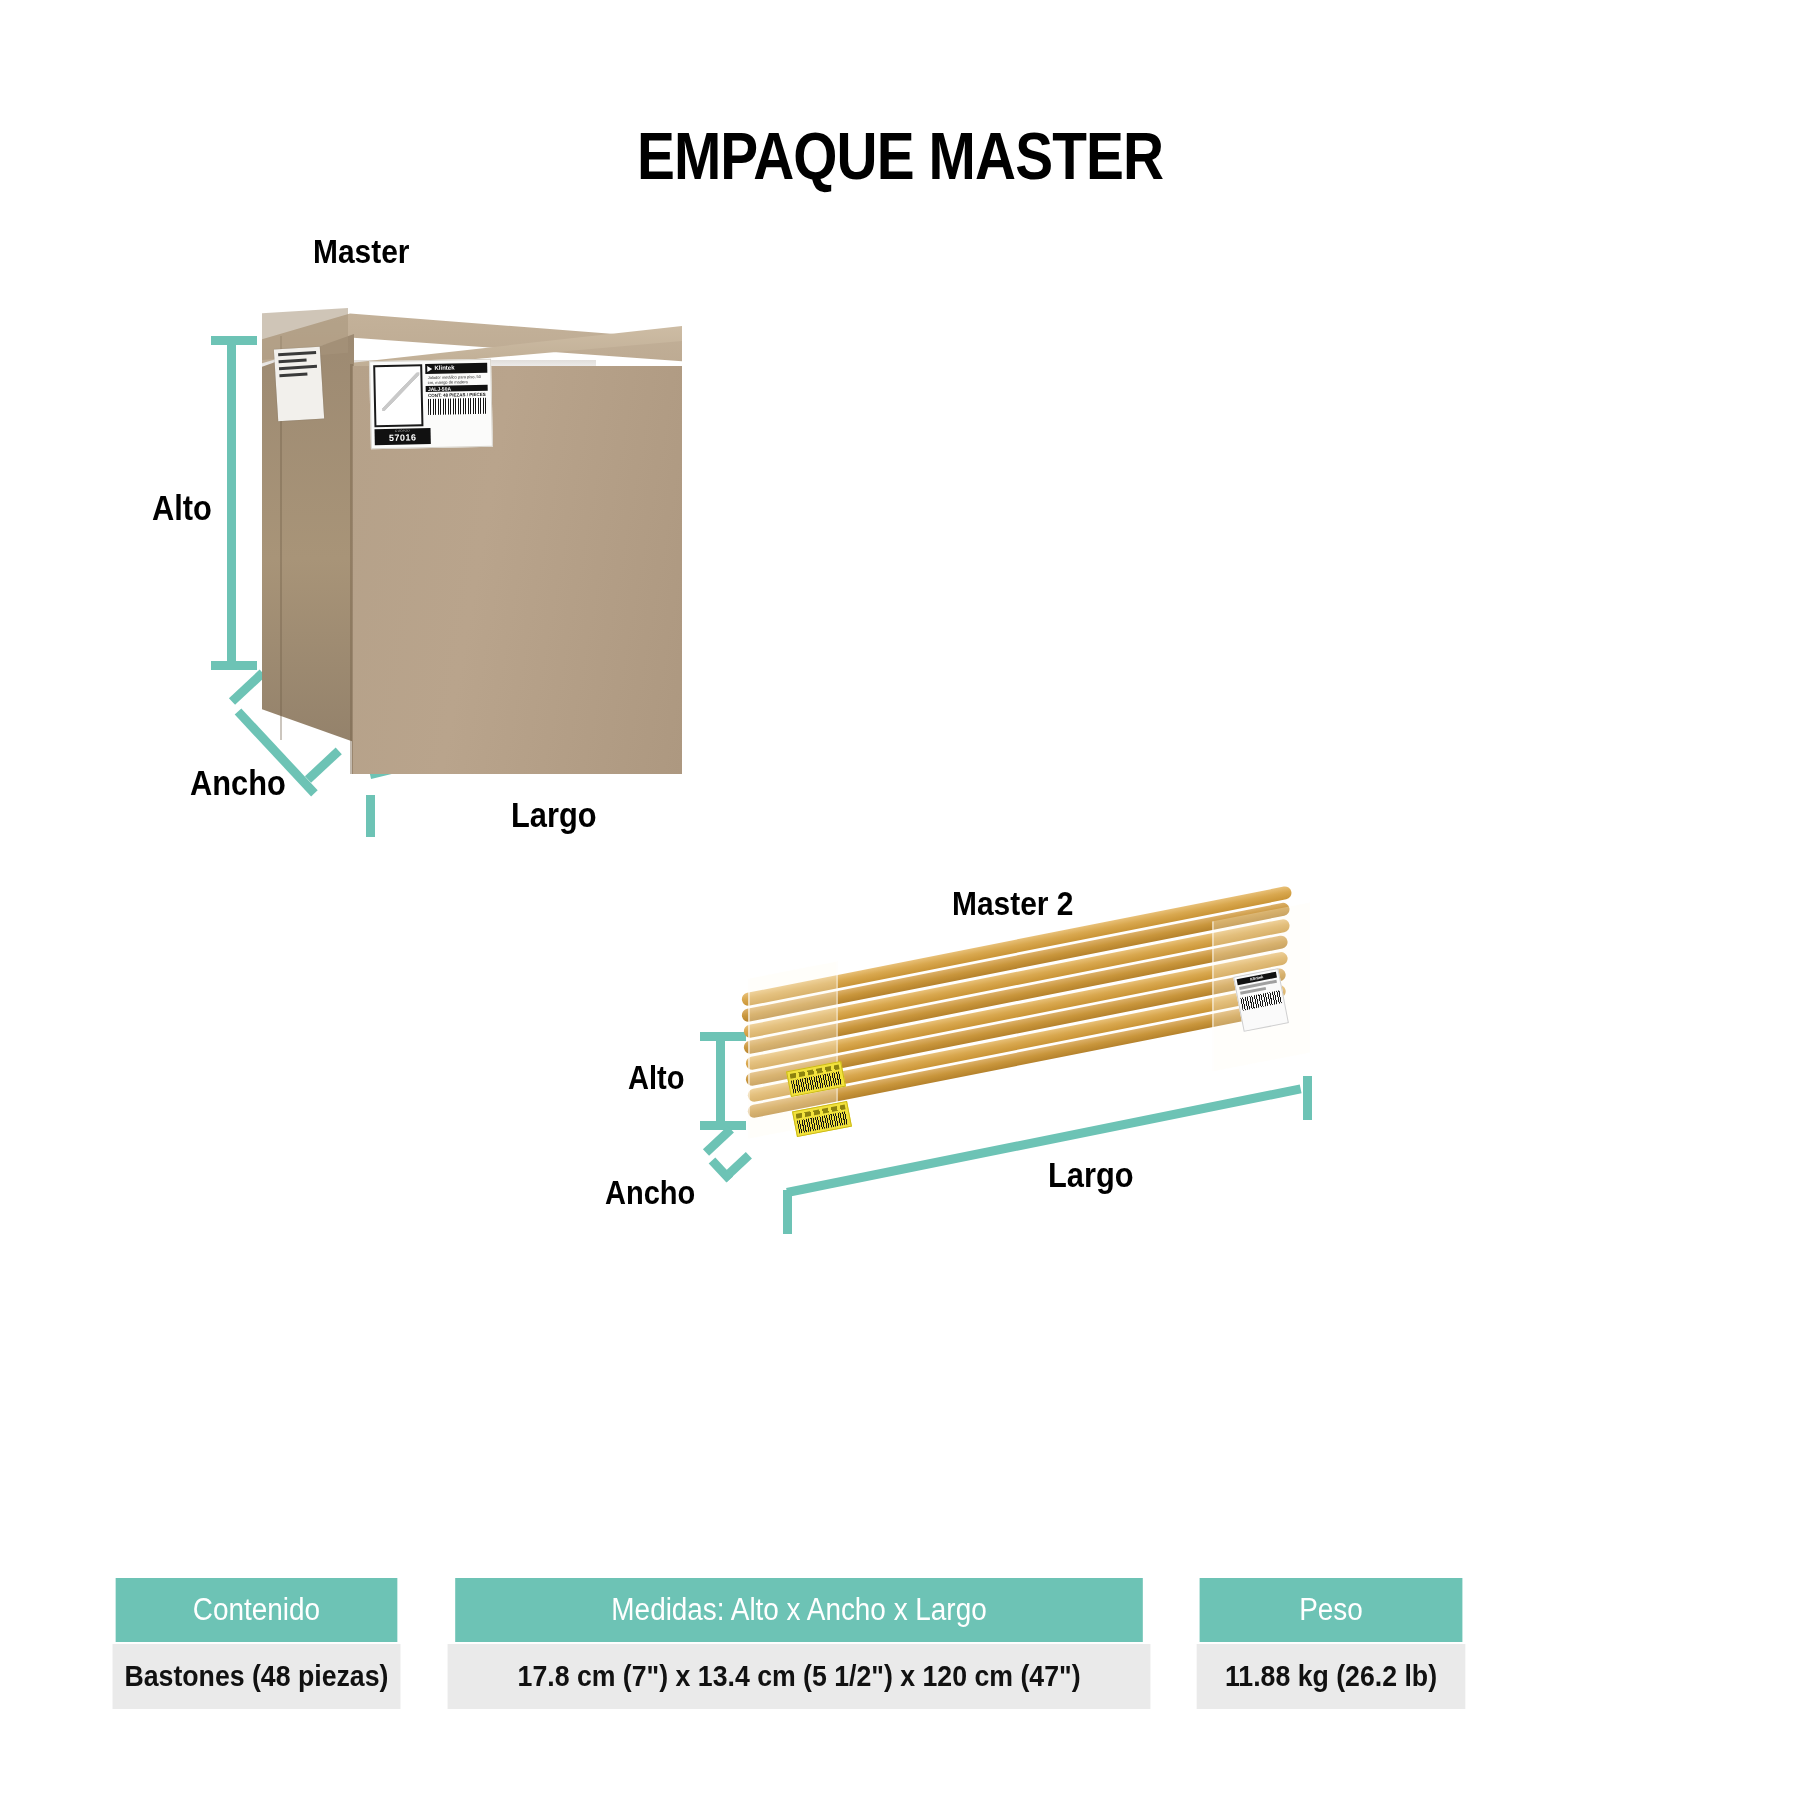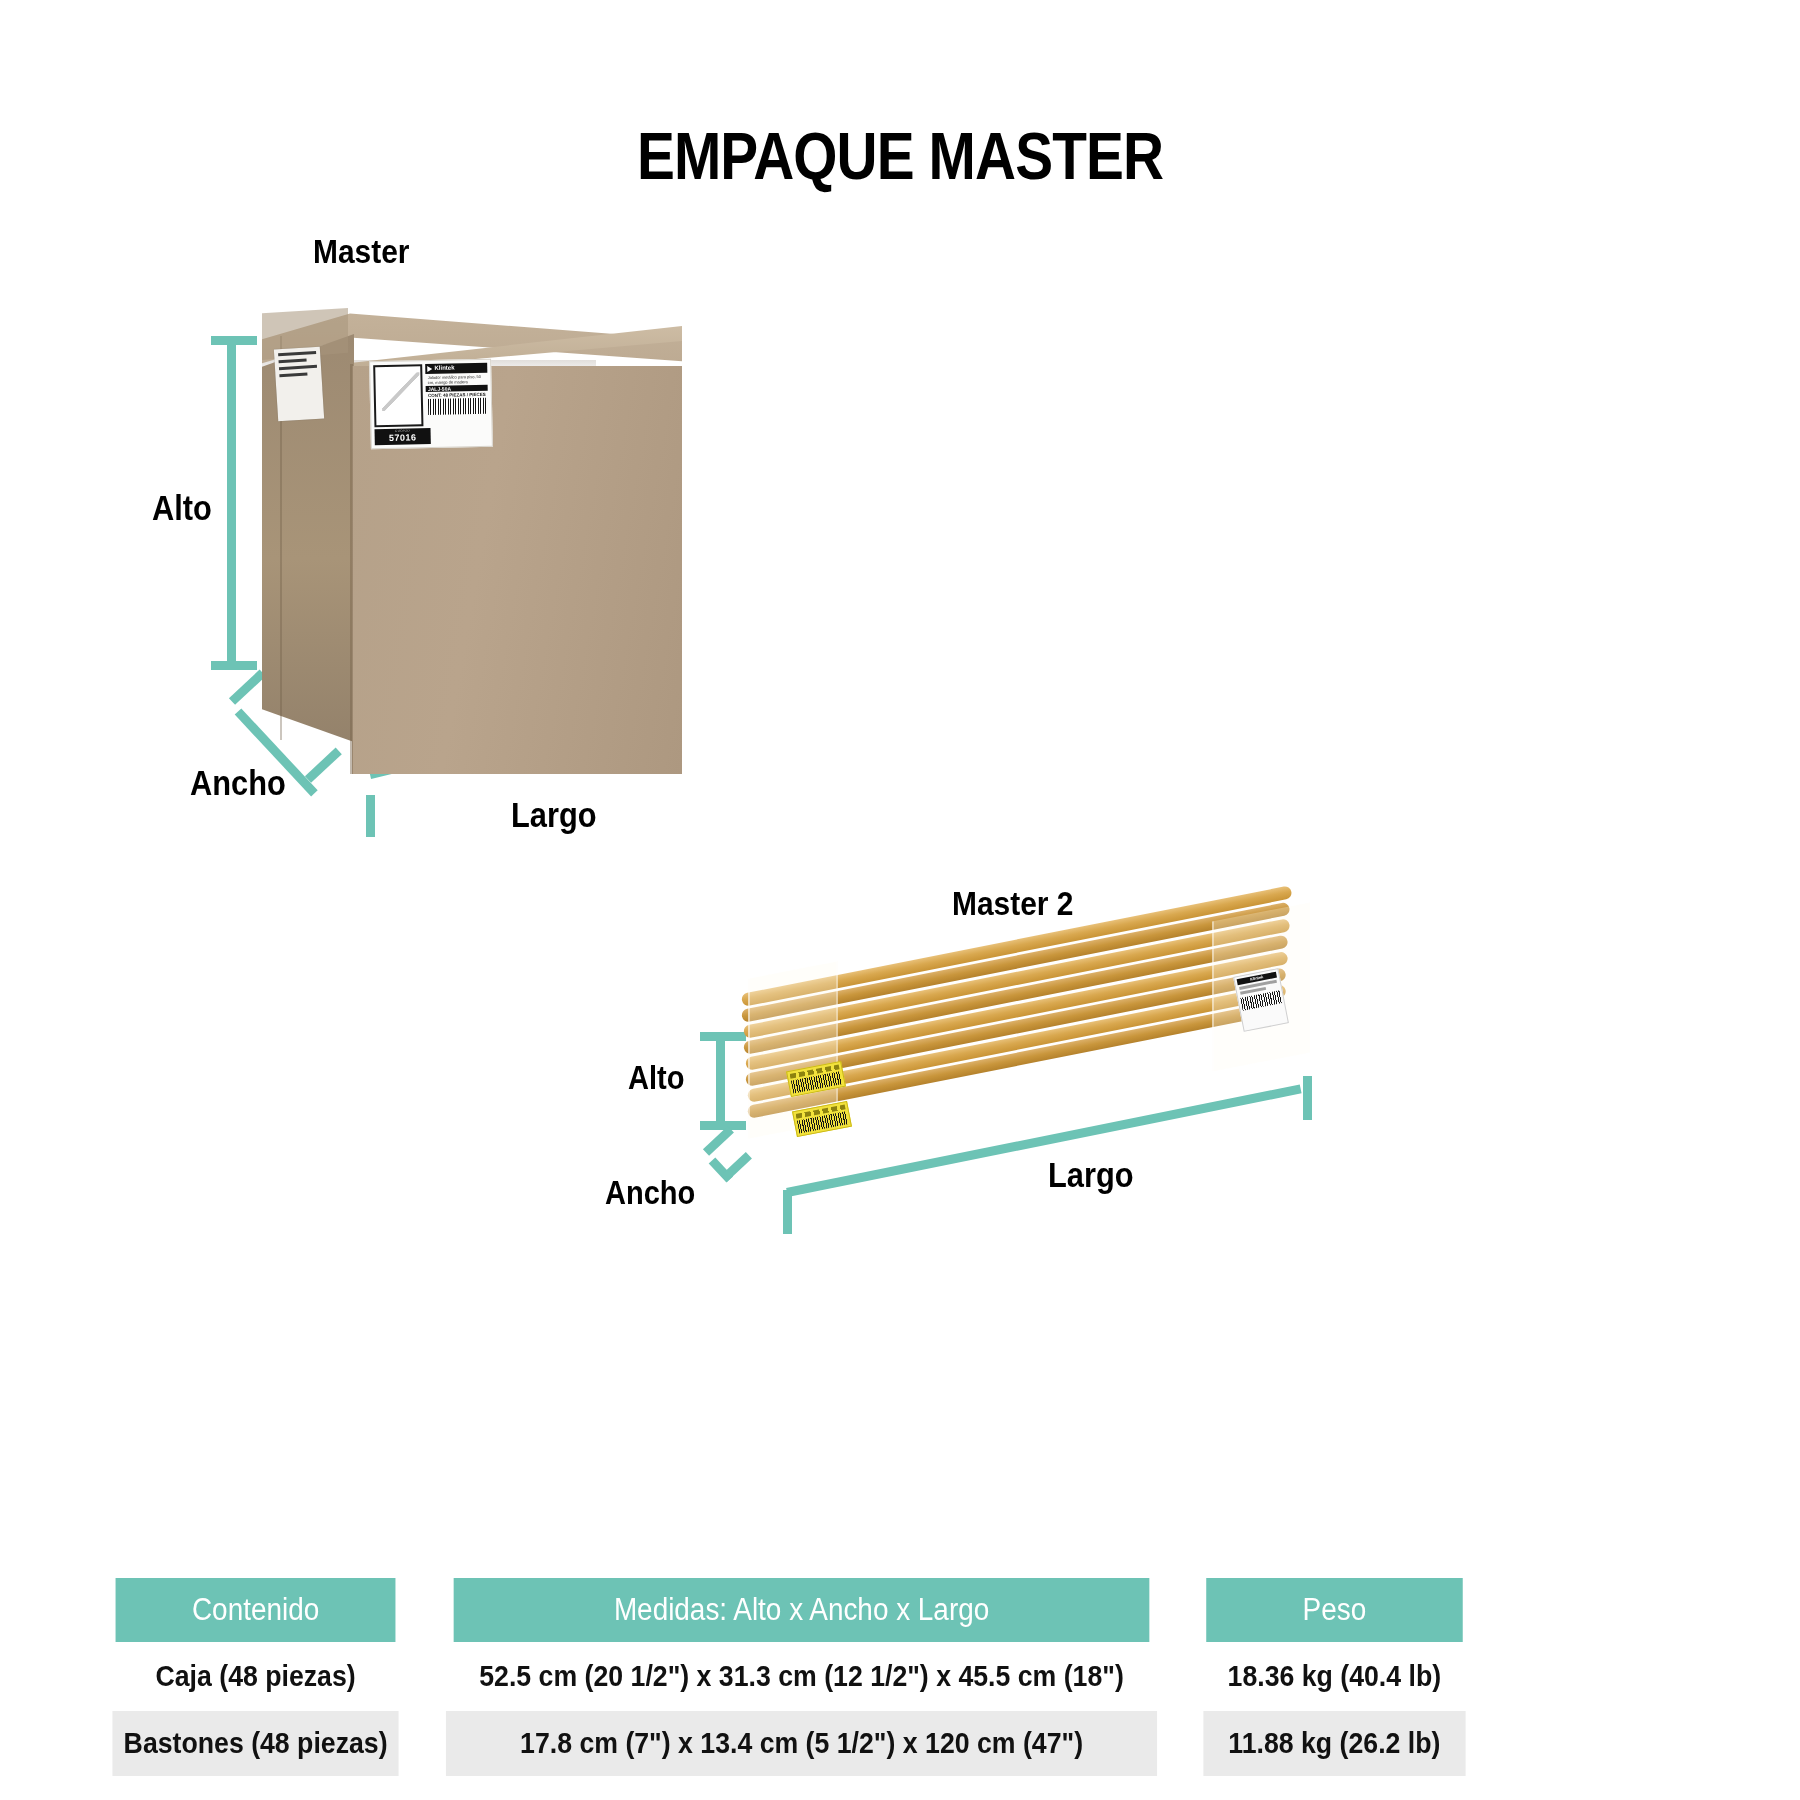--- a/index.html
+++ b/index.html
@@ -547,24 +547,19 @@
 
 <table id="spec-table">
   <thead>
     <tr>
       <th class="col-contenido">Contenido</th>
       <th class="col-medidas">Medidas: Alto x Ancho x Largo</th>
       <th class="col-peso">Peso</th>
     </tr>
   </thead>
   <tbody>
-    <tr class="row-odd">
-      <td>Caja  (48 piezas)</td>
-      <td>52.5 cm (20 1/2") x 31.3 cm (12 1/2") x 45.5 cm (18")</td>
-      <td>18.36 kg (40.4 lb)</td>
-    </tr>
     <tr class="row-even">
       <td>Bastones (48 piezas)</td>
       <td>17.8 cm (7") x 13.4 cm (5 1/2") x 120 cm (47")</td>
       <td>11.88 kg (26.2 lb)</td>
     </tr>
   </tbody>
 </table>
 
 </body></html>

